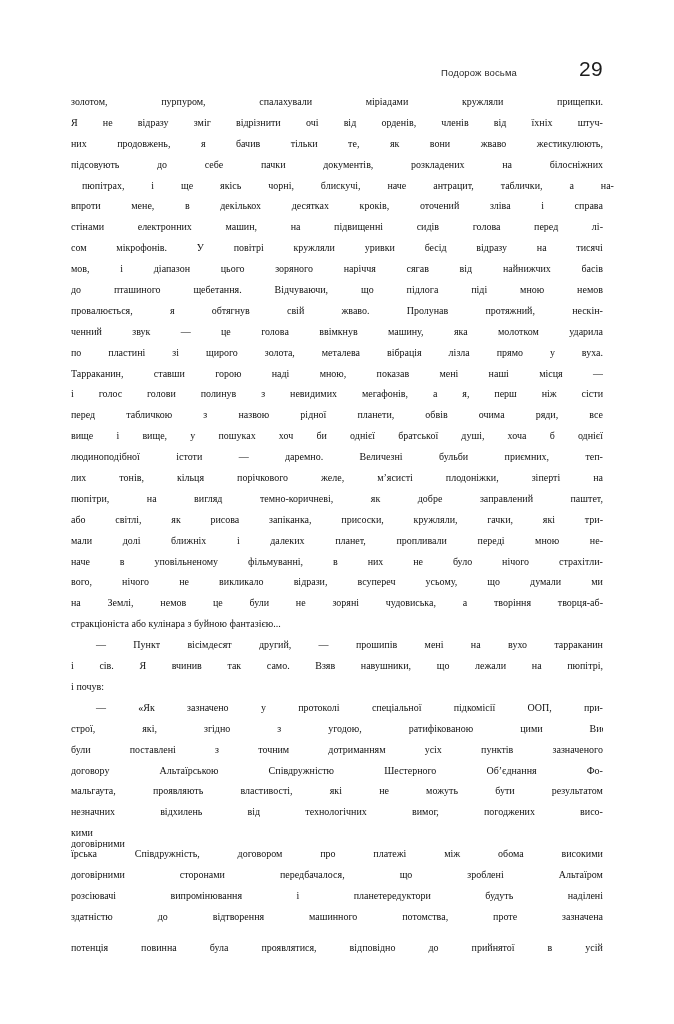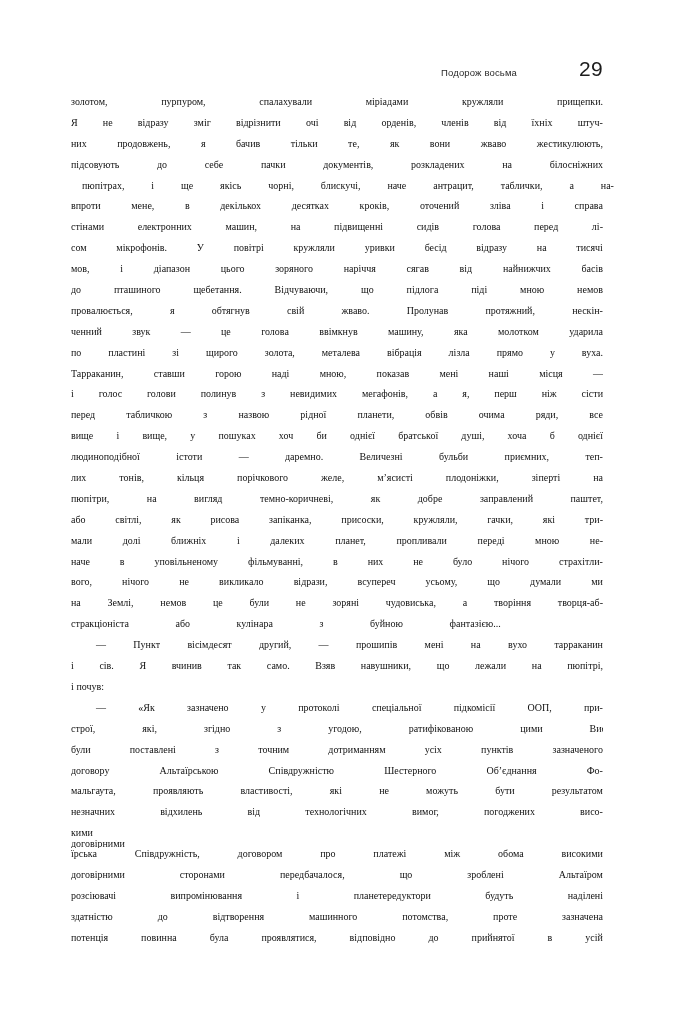--- a/index.html
+++ b/index.html
@@ -116,31 +116,31 @@
       <div class="line justify" style="height: 20.9px;"><span class="w">перед</span><span class="w">табличкою</span><span class="w">з</span><span class="w">назвою</span><span class="w">рідної</span><span class="w">планети,</span><span class="w">обвів</span><span class="w">очима</span><span class="w">ряди,</span><span class="w">все</span></div>
       <div class="line justify" style="height: 20.9px;"><span class="w">вище</span><span class="w">і</span><span class="w">вище,</span><span class="w">у</span><span class="w">пошуках</span><span class="w">хоч</span><span class="w">би</span><span class="w">однієї</span><span class="w">братської</span><span class="w">душі,</span><span class="w">хоча</span><span class="w">б</span><span class="w">однієї</span></div>
       <div class="line justify" style="height: 20.9px;"><span class="w">людиноподібної</span><span class="w">істоти</span><span class="w">—</span><span class="w">даремно.</span><span class="w">Величезні</span><span class="w">бульби</span><span class="w">приємних,</span><span class="w">теп-</span></div>
       <div class="line justify" style="height: 20.9px;"><span class="w">лих</span><span class="w">тонів,</span><span class="w">кільця</span><span class="w">порічкового</span><span class="w">желе,</span><span class="w">м’ясисті</span><span class="w">плодоніжки,</span><span class="w">зіперті</span><span class="w">на</span></div>
       <div class="line justify" style="height: 20.9px;"><span class="w">пюпітри,</span><span class="w">на</span><span class="w">вигляд</span><span class="w">темно-коричневі,</span><span class="w">як</span><span class="w">добре</span><span class="w">заправлений</span><span class="w">паштет,</span></div>
       <div class="line justify" style="height: 20.9px;"><span class="w">або</span><span class="w">світлі,</span><span class="w">як</span><span class="w">рисова</span><span class="w">запіканка,</span><span class="w">присоски,</span><span class="w">кружляли,</span><span class="w">гачки,</span><span class="w">які</span><span class="w">три-</span></div>
       <div class="line justify" style="height: 20.9px;"><span class="w">мали</span><span class="w">долі</span><span class="w">ближніх</span><span class="w">і</span><span class="w">далеких</span><span class="w">планет,</span><span class="w">пропливали</span><span class="w">переді</span><span class="w">мною</span><span class="w">не-</span></div>
       <div class="line justify" style="height: 20.9px;"><span class="w">наче</span><span class="w">в</span><span class="w">уповільненому</span><span class="w">фільмуванні,</span><span class="w">в</span><span class="w">них</span><span class="w">не</span><span class="w">було</span><span class="w">нічого</span><span class="w">страхітли-</span></div>
       <div class="line justify" style="height: 20.9px;"><span class="w">вого,</span><span class="w">нічого</span><span class="w">не</span><span class="w">викликало</span><span class="w">відрази,</span><span class="w">всупереч</span><span class="w">усьому,</span><span class="w">що</span><span class="w">думали</span><span class="w">ми</span></div>
       <div class="line justify" style="height: 20.9px;"><span class="w">на</span><span class="w">Землі,</span><span class="w">немов</span><span class="w">це</span><span class="w">були</span><span class="w">не</span><span class="w">зоряні</span><span class="w">чудовиська,</span><span class="w">а</span><span class="w">творіння</span><span class="w">творця-аб-</span></div>
-      <div class="line last" style="height: 20.9px; gap: 44px;"><span class="w">стракціоніста</span><span class="w">або</span><span class="w">кулінара</span><span class="w">з</span><span class="w">буйною</span><span class="w">фантазією...</span></div>
+      <div class="line last" style="height: 20.9px;"><span class="w">стракціоніста</span><span class="w">або</span><span class="w">кулінара</span><span class="w">з</span><span class="w">буйною</span><span class="w">фантазією...</span></div>
       <div class="line justify indent" style="height: 20.9px;"><span class="w">—</span><span class="w">Пункт</span><span class="w">вісімдесят</span><span class="w">другий,</span><span class="w">—</span><span class="w">прошипів</span><span class="w">мені</span><span class="w">на</span><span class="w">вухо</span><span class="w">тарраканин</span></div>
       <div class="line justify" style="height: 20.9px;"><span class="w">і</span><span class="w">сів.</span><span class="w">Я</span><span class="w">вчинив</span><span class="w">так</span><span class="w">само.</span><span class="w">Взяв</span><span class="w">навушники,</span><span class="w">що</span><span class="w">лежали</span><span class="w">на</span><span class="w">пюпітрі,</span></div>
       <div class="line last" style="height: 20.9px;"><span class="w">і</span><span class="w">почув:</span></div>
       <div class="line justify indent" style="height: 20.9px;"><span class="w">—</span><span class="w">«Як</span><span class="w">зазначено</span><span class="w">у</span><span class="w">протоколі</span><span class="w">спеціальної</span><span class="w">підкомісії</span><span class="w">ООП,</span><span class="w">при-</span></div>
       <div class="line justify" style="height: 20.9px; gap: 47px;"><span class="w">строї,</span><span class="w">які,</span><span class="w">згідно</span><span class="w">з</span><span class="w">угодою,</span><span class="w">ратифікованою</span><span class="w">цими</span><span class="w">Високими</span><span class="w">Подорож,</span></div>
       <div class="line justify" style="height: 20.9px;"><span class="w">були</span><span class="w">поставлені</span><span class="w">з</span><span class="w">точним</span><span class="w">дотриманням</span><span class="w">усіх</span><span class="w">пунктів</span><span class="w">зазначеного</span></div>
       <div class="line justify" style="height: 20.9px;"><span class="w">договору</span><span class="w">Альтаїрською</span><span class="w">Співдружністю</span><span class="w">Шестерного</span><span class="w">Об’єднання</span><span class="w">Фо-</span></div>
       <div class="line justify" style="height: 20.9px;"><span class="w">мальгаута,</span><span class="w">проявляють</span><span class="w">властивості,</span><span class="w">які</span><span class="w">не</span><span class="w">можуть</span><span class="w">бути</span><span class="w">результатом</span></div>
       <div class="line justify" style="height: 20.9px;"><span class="w">незначних</span><span class="w">відхилень</span><span class="w">від</span><span class="w">технологічних</span><span class="w">вимог,</span><span class="w">погоджених</span><span class="w">висо-</span></div>
       <div class="line justify" style="height: 20.9px; flex-direction: column;"><span class="w">кими</span><span class="w">договірними</span><span class="w">сторонами.</span><span class="w">Хоча,</span><span class="w">як</span><span class="w">слушно</span><span class="w">відзначила</span><span class="w">Альта-</span></div>
       <div class="line justify" style="height: 20.9px;"><span class="w">їрська</span><span class="w">Співдружність,</span><span class="w">договором</span><span class="w">про</span><span class="w">платежі</span><span class="w">між</span><span class="w">обома</span><span class="w">високими</span></div>
       <div class="line justify" style="height: 20.9px;"><span class="w">договірними</span><span class="w">сторонами</span><span class="w">передбачалося,</span><span class="w">що</span><span class="w">зроблені</span><span class="w">Альтаїром</span></div>
       <div class="line justify" style="height: 20.9px;"><span class="w">розсіювачі</span><span class="w">випромінювання</span><span class="w">і</span><span class="w">планетередуктори</span><span class="w">будуть</span><span class="w">наділені</span></div>
       <div class="line justify" style="height: 20.9px;"><span class="w">здатністю</span><span class="w">до</span><span class="w">відтворення</span><span class="w">машинного</span><span class="w">потомства,</span><span class="w">проте</span><span class="w">зазначена</span></div>
-      <div class="line justify" style="height: 20.9px;"><span class="w">потенція</span><span class="w">повинна</span><span class="w">була</span><span class="w">проявлятися,</span><span class="w">відповідно</span><span class="w">до</span><span class="w">прийнятої</span><span class="w">в</span><span class="w">усій</span></div>
+      <div class="line justify" style="height: 20.9px; align-items: flex-end;"><span class="w">потенція</span><span class="w">повинна</span><span class="w">була</span><span class="w">проявлятися,</span><span class="w">відповідно</span><span class="w">до</span><span class="w">прийнятої</span><span class="w">в</span><span class="w">усій</span></div>
     </div>
 
 </div>
 
 </body></html>

